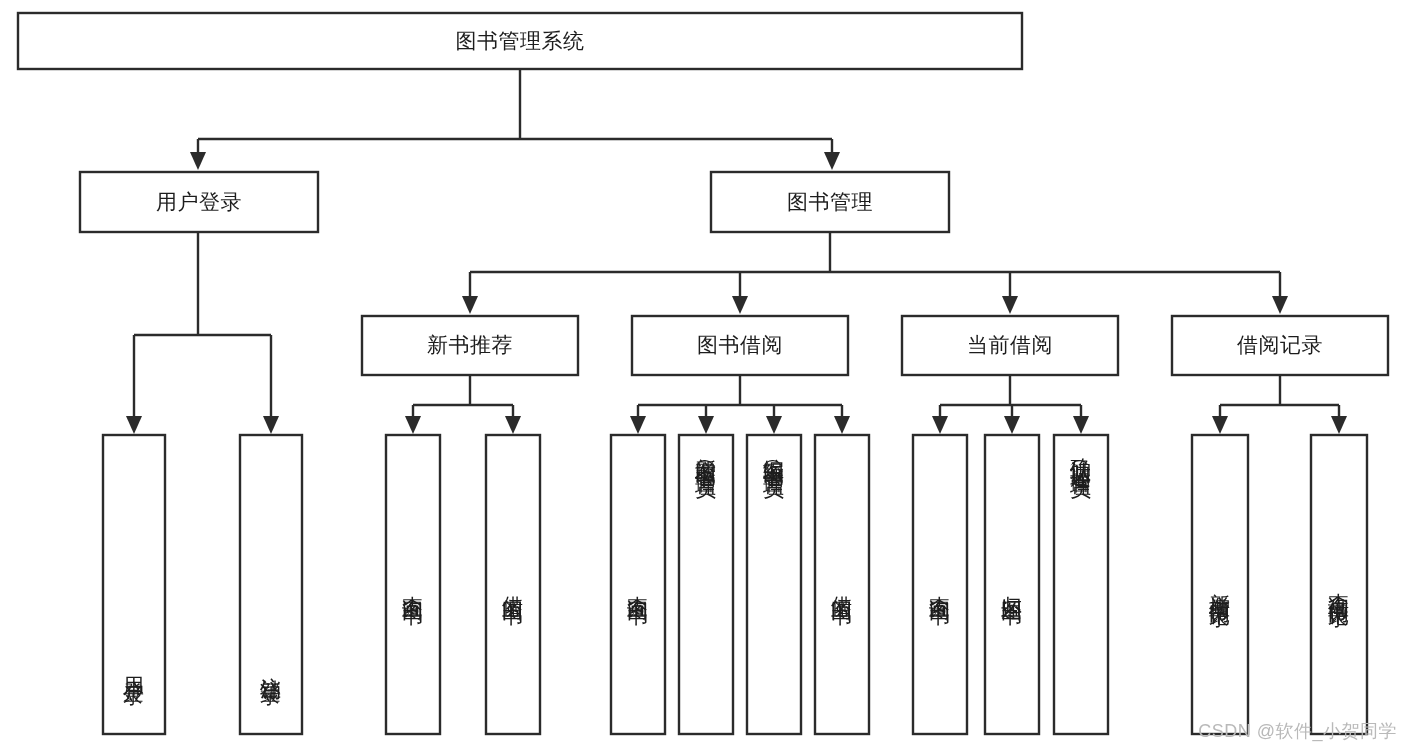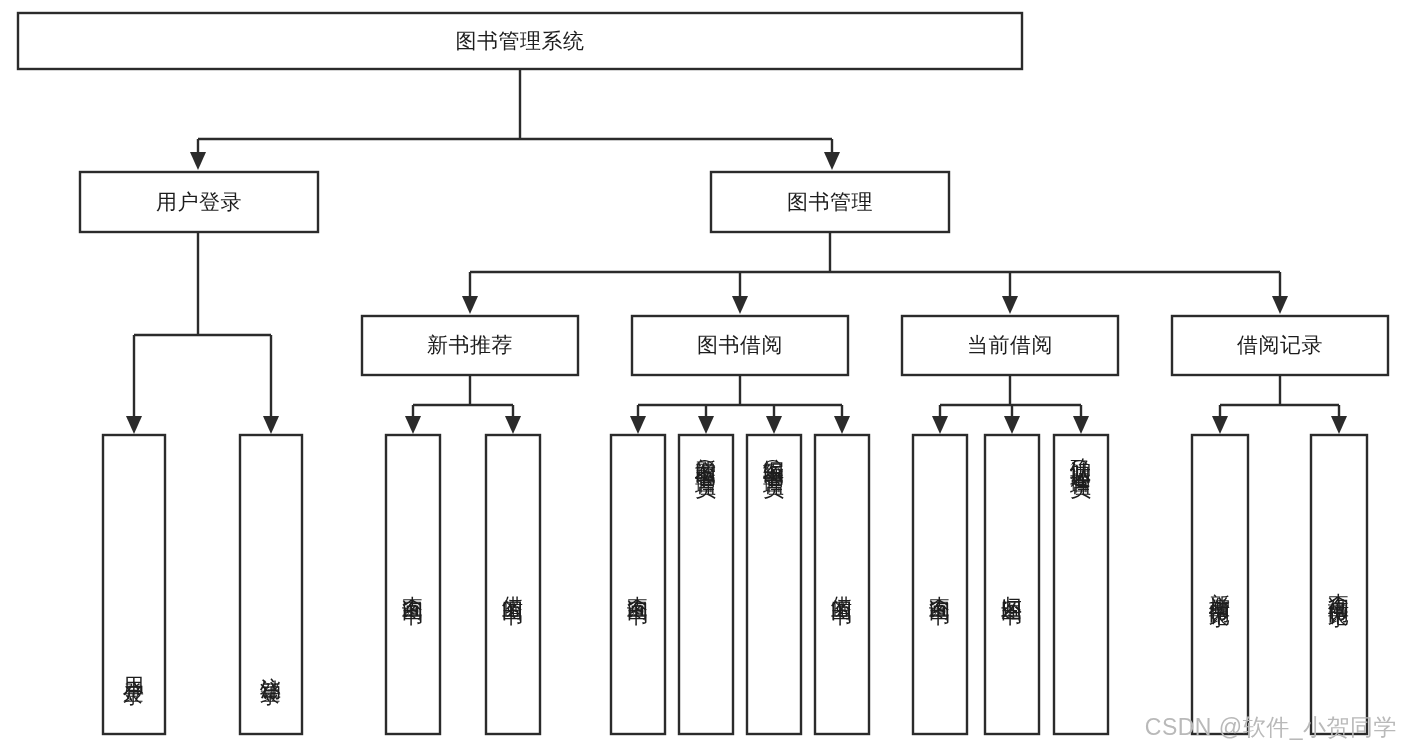--- a/index.html
+++ b/index.html
@@ -66,21 +66,21 @@
     display: flex;
     align-items: center;
     justify-content: center;
     pointer-events: none;
   }
   .watermark {
     position: absolute;
     right: 8px;
     bottom: 4px;
     font-family: "Liberation Sans", "DejaVu Sans", sans-serif;
-    font-size: 23px;
+    font-size: 18px;
     color: #b9b9b9;
     white-space: nowrap;
     letter-spacing: 0.5px;
   }
 </style>
 </head>
 <body>
 
 <div id="diagram-root">
 

